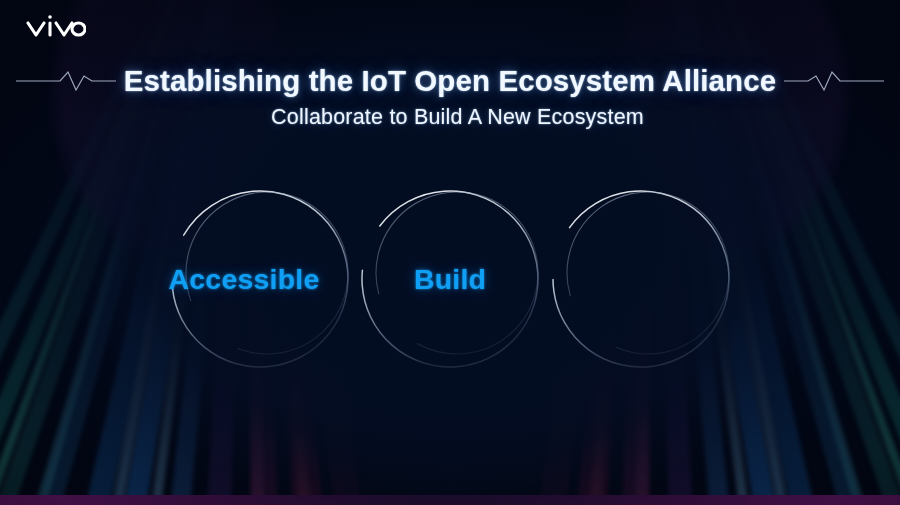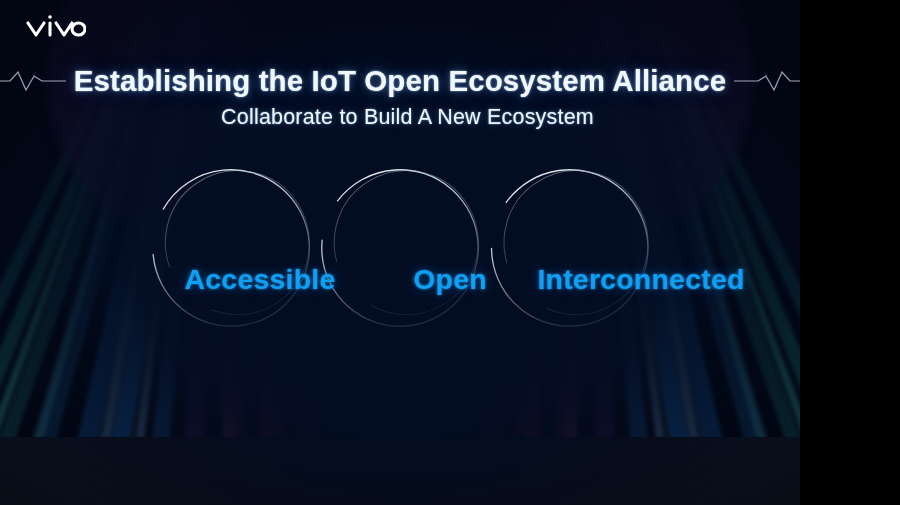--- a/index.html
+++ b/index.html
@@ -7,24 +7,24 @@
     margin: 0;
     padding: 0;
     background: #000;
   }
   body {
     font-family: "Liberation Sans", sans-serif;
   }
 
   #slide {
     position: relative;
-    width: 800px;
+    width: 900px;
     height: 505px;
     overflow: hidden;
-    background: #0f172a;
+    background: #701a75;
   }
 
   
   .bg-base {
     position: absolute;
     inset: 0;
     background:
       radial-gradient(ellipse 58% 78% at 50% 46%,
         #030d22 0%,
         #030d22 40%,
@@ -265,18 +265,17 @@
       <circle cx="457" cy="273" r="81" fill="none" stroke="url(#ringGradDim)" stroke-width="1.1" stroke-linecap="round" stroke-dasharray="445 64" stroke-dashoffset="296" transform="rotate(14 457 273)"></circle>
     </g>
 
     <g>
       <circle cx="641" cy="279" r="88" fill="none" stroke="url(#ringGrad)" stroke-width="1.5" stroke-linecap="round" stroke-dasharray="498 55" stroke-dashoffset="210" transform="rotate(-8 641 279)"></circle>
       <circle cx="648" cy="273" r="81" fill="none" stroke="url(#ringGradDim)" stroke-width="1.1" stroke-linecap="round" stroke-dasharray="438 71" stroke-dashoffset="292" transform="rotate(10 648 273)"></circle>
     </g>
   </svg>
 
   <div class="labels">
-    <div class="ring-label" style="left:260px">Accessible</div>
-    <div class="ring-label" style="left:450px">Open</div>
-    <div class="ring-label" style="left:641px">Interconnected</div>
+    <div class="ring-label" style="left:244px">Accessible</div>
+    <div class="ring-label" style="left:450px">Build</div>
   </div>
 
 </div>
 
 </body></html>

